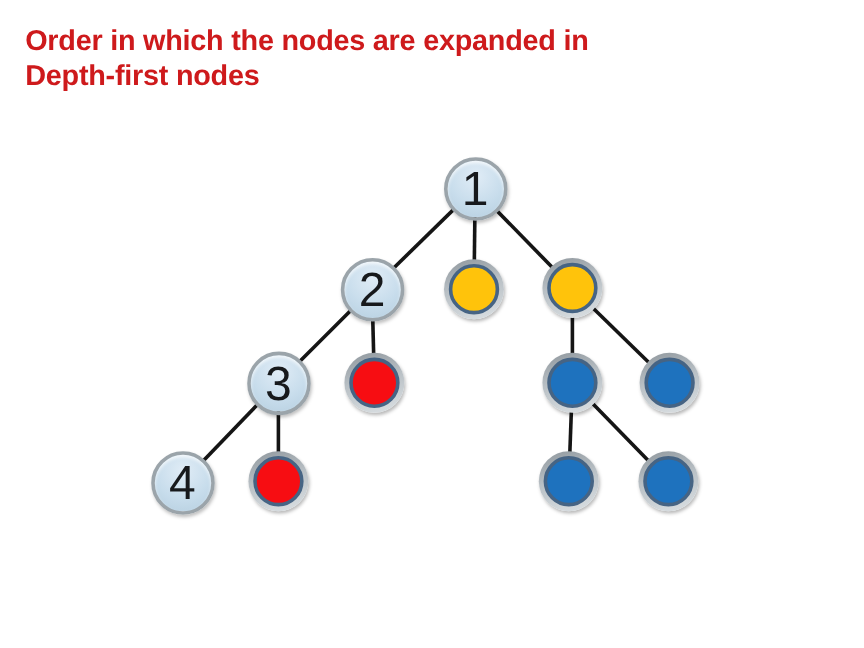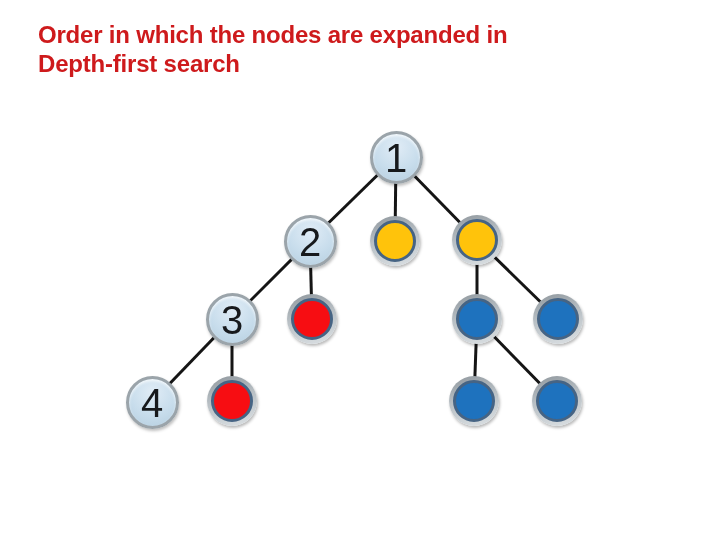--- a/index.html
+++ b/index.html
@@ -10,21 +10,21 @@
   .slide {
     position: relative;
     width: 720px;
     height: 540px;
     background: #ffffff;
     overflow: hidden;
     font-family: "Liberation Sans", sans-serif;
   }
   .title {
     position: absolute;
-    left: 38px;
+    left: 21px;
     top: 20px;
     width: 560px;
     font-size: 24px;
     line-height: 29px;
     font-weight: bold;
     letter-spacing: -0.2px;
   }
   .diagram {
     position: absolute;
     left: 0;
@@ -78,21 +78,21 @@
     box-sizing: border-box;
     border: 3px solid #466484;
   }
 </style>
 </head>
 <body>
 
 <div class="slide">
   <div class="title" style="color: rgb(206, 26, 28);">
     <div>Order in which the nodes are expanded in</div>
-    <div>Depth-first search</div>
+    <div>Depth-first nodes</div>
   </div>
   <div class="diagram">
     <svg class="edges-svg" width="720" height="540" viewBox="0 0 720 540">
         <line x1="396" y1="157" x2="310" y2="241" stroke="#151515" stroke-width="3"></line>
         <line x1="396" y1="157" x2="395" y2="241" stroke="#151515" stroke-width="3"></line>
         <line x1="396" y1="157" x2="477" y2="240" stroke="#151515" stroke-width="3"></line>
         <line x1="310" y1="241" x2="232" y2="319" stroke="#151515" stroke-width="3"></line>
         <line x1="310" y1="241" x2="312" y2="319" stroke="#151515" stroke-width="3"></line>
         <line x1="232" y1="319" x2="152" y2="402" stroke="#151515" stroke-width="3"></line>
         <line x1="232" y1="319" x2="232" y2="401" stroke="#151515" stroke-width="3"></line>

